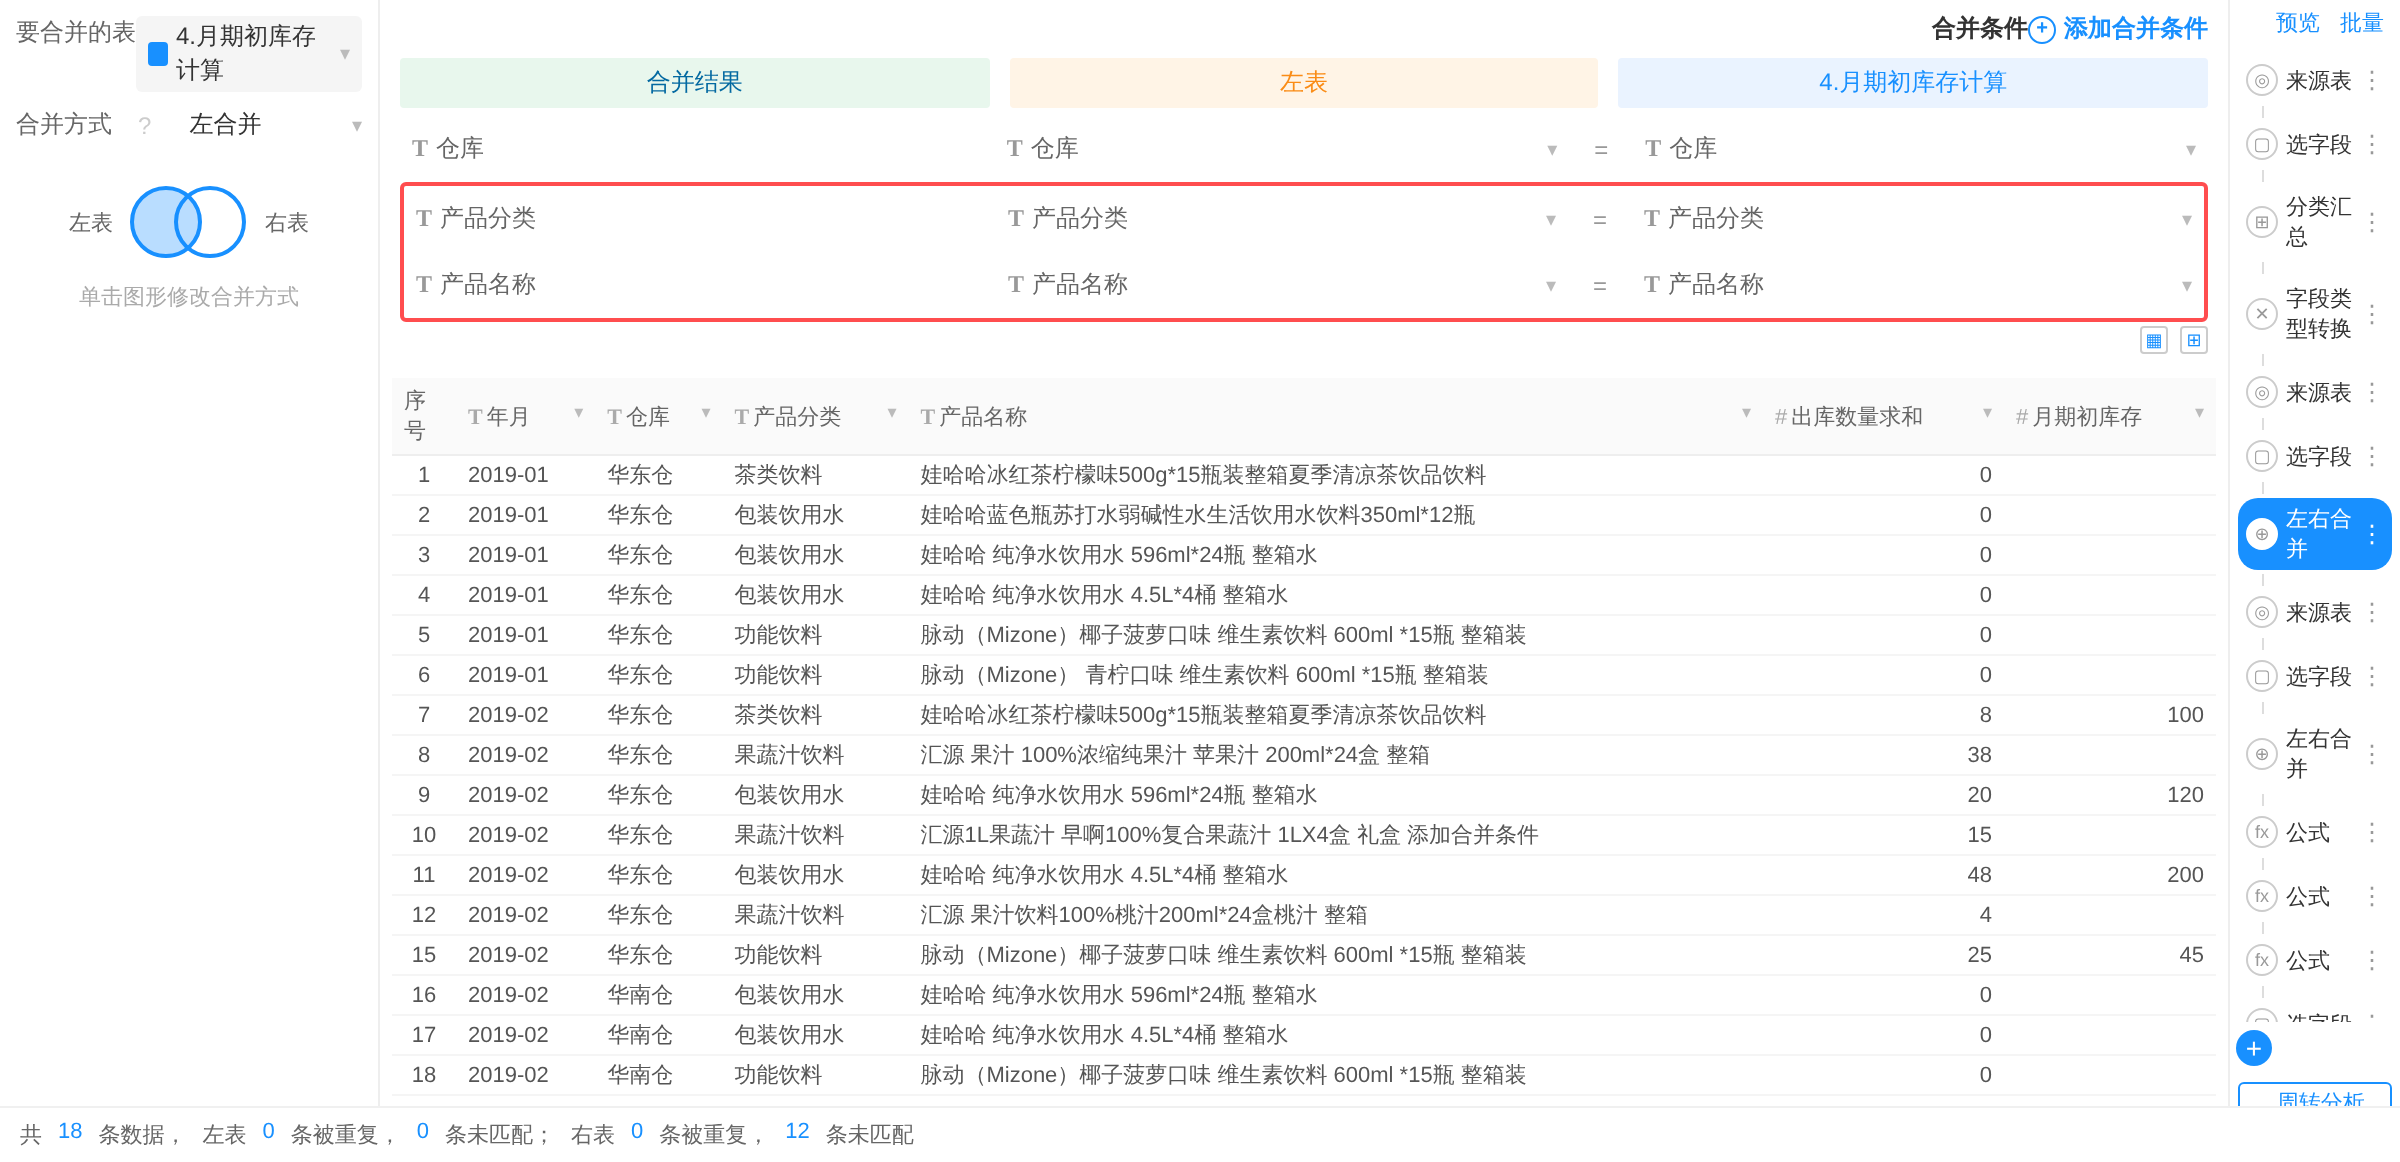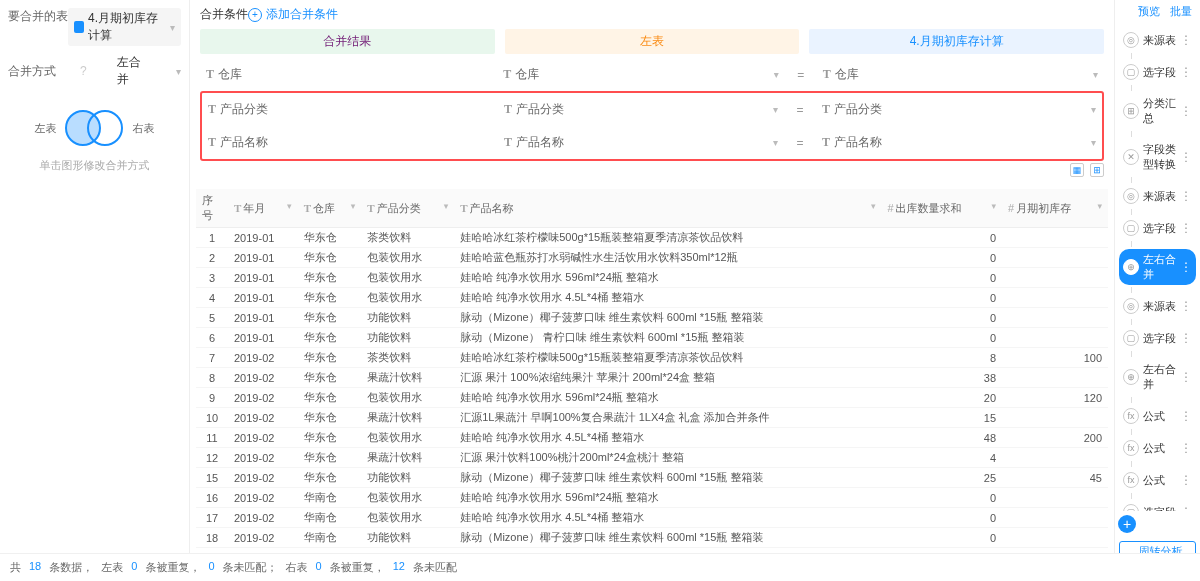--- a/index.html
+++ b/index.html
@@ -3,37 +3,37 @@
 <meta charset="utf-8">
 <style>
 * { box-sizing: border-box; margin: 0; padding: 0; }
 body { font-family: -apple-system, "Microsoft YaHei", sans-serif; font-size: 12px; color: #333; background: #fff; width: 1200px; height: 581px; overflow: hidden; position: relative; }
 .container { display: flex; height: 100%; }
 .left-panel { width: 190px; padding: 8px; border-right: 1px solid #eee; }
 .form-row { display: flex; align-items: flex-start; margin-bottom: 8px; gap: 0; }
 .form-label { color: #666; flex-shrink: 0; }
 .form-value { display: flex; align-items: center; gap: 4px; background: #f5f5f5; padding: 2px 6px; border-radius: 3px; flex: 1; }
 .chart-icon { width: 12px; height: 12px; background: #1890ff; border-radius: 2px; display: inline-block; }
-.merge-type-row { display: flex; align-items: center; gap: 24px; }
+.merge-type-row { display: flex; align-items: center; gap: 13px; }
 .venn-container { display: flex; align-items: center; justify-content: center; gap: 8px; margin: 20px 0 10px; }
 .venn { position: relative; width: 60px; height: 40px; }
 .venn-circle { position: absolute; width: 36px; height: 36px; border: 2px solid #1890ff; border-radius: 50%; top: 2px; }
 .venn-left { left: 0; background: rgba(24,144,255,0.3); z-index: 2; }
 .venn-right { left: 22px; }
 .venn-label { color: #666; font-size: 11px; }
 .venn-hint { text-align: center; color: #aaa; font-size: 11px; }
 .main-panel { flex: 1; display: flex; flex-direction: column; min-width: 0; }
-.cond-header { display: flex; align-items: center; justify-content: flex-start; padding: 6px 10px; }
+.cond-header { display: flex; align-items: center; justify-content: flex-end; padding: 6px 10px; font-weight: bold; }
 .cond-title { color: #333; }
 .add-cond { color: #1890ff; display: flex; align-items: center; gap: 4px; cursor: pointer; }
 .plus-circle { width: 14px; height: 14px; border: 1px solid #1890ff; border-radius: 50%; display: inline-flex; align-items: center; justify-content: center; font-size: 10px; line-height: 1; }
 .cond-table { padding: 0 10px; }
 .cond-head-row { display: flex; gap: 10px; margin-bottom: 4px; }
 .cond-head-cell { flex: 1; text-align: center; padding: 4px; border-radius: 2px; }
-.ch-result { background: #e8f7ed; color: #701a75; }
+.ch-result { background: #e8f7ed; color: #0369a1; }
 .ch-left { background: #fff4e6; color: #fa8c16; }
 .ch-right { background: #eaf3ff; color: #1890ff; }
 .cond-row { display: flex; gap: 10px; align-items: center; padding: 4px 0; }
 .cond-cell { flex: 1; display: flex; align-items: center; gap: 4px; padding: 4px 6px; color: #666; }
 .eq { color: #999; width: 12px; text-align: center; }
 .chev { color: #bbb; font-size: 10px; margin-left: auto; }
 .t-icon { color: #999; font-family: serif; font-weight: bold; }
 .highlight-box { border: 2px solid #ff4d4f; border-radius: 3px; }
 .data-table-wrap { flex: 1; overflow: hidden; padding: 0 6px; margin-top: 8px; }
 .data-table { width: 100%; border-collapse: collapse; font-size: 11px; }

